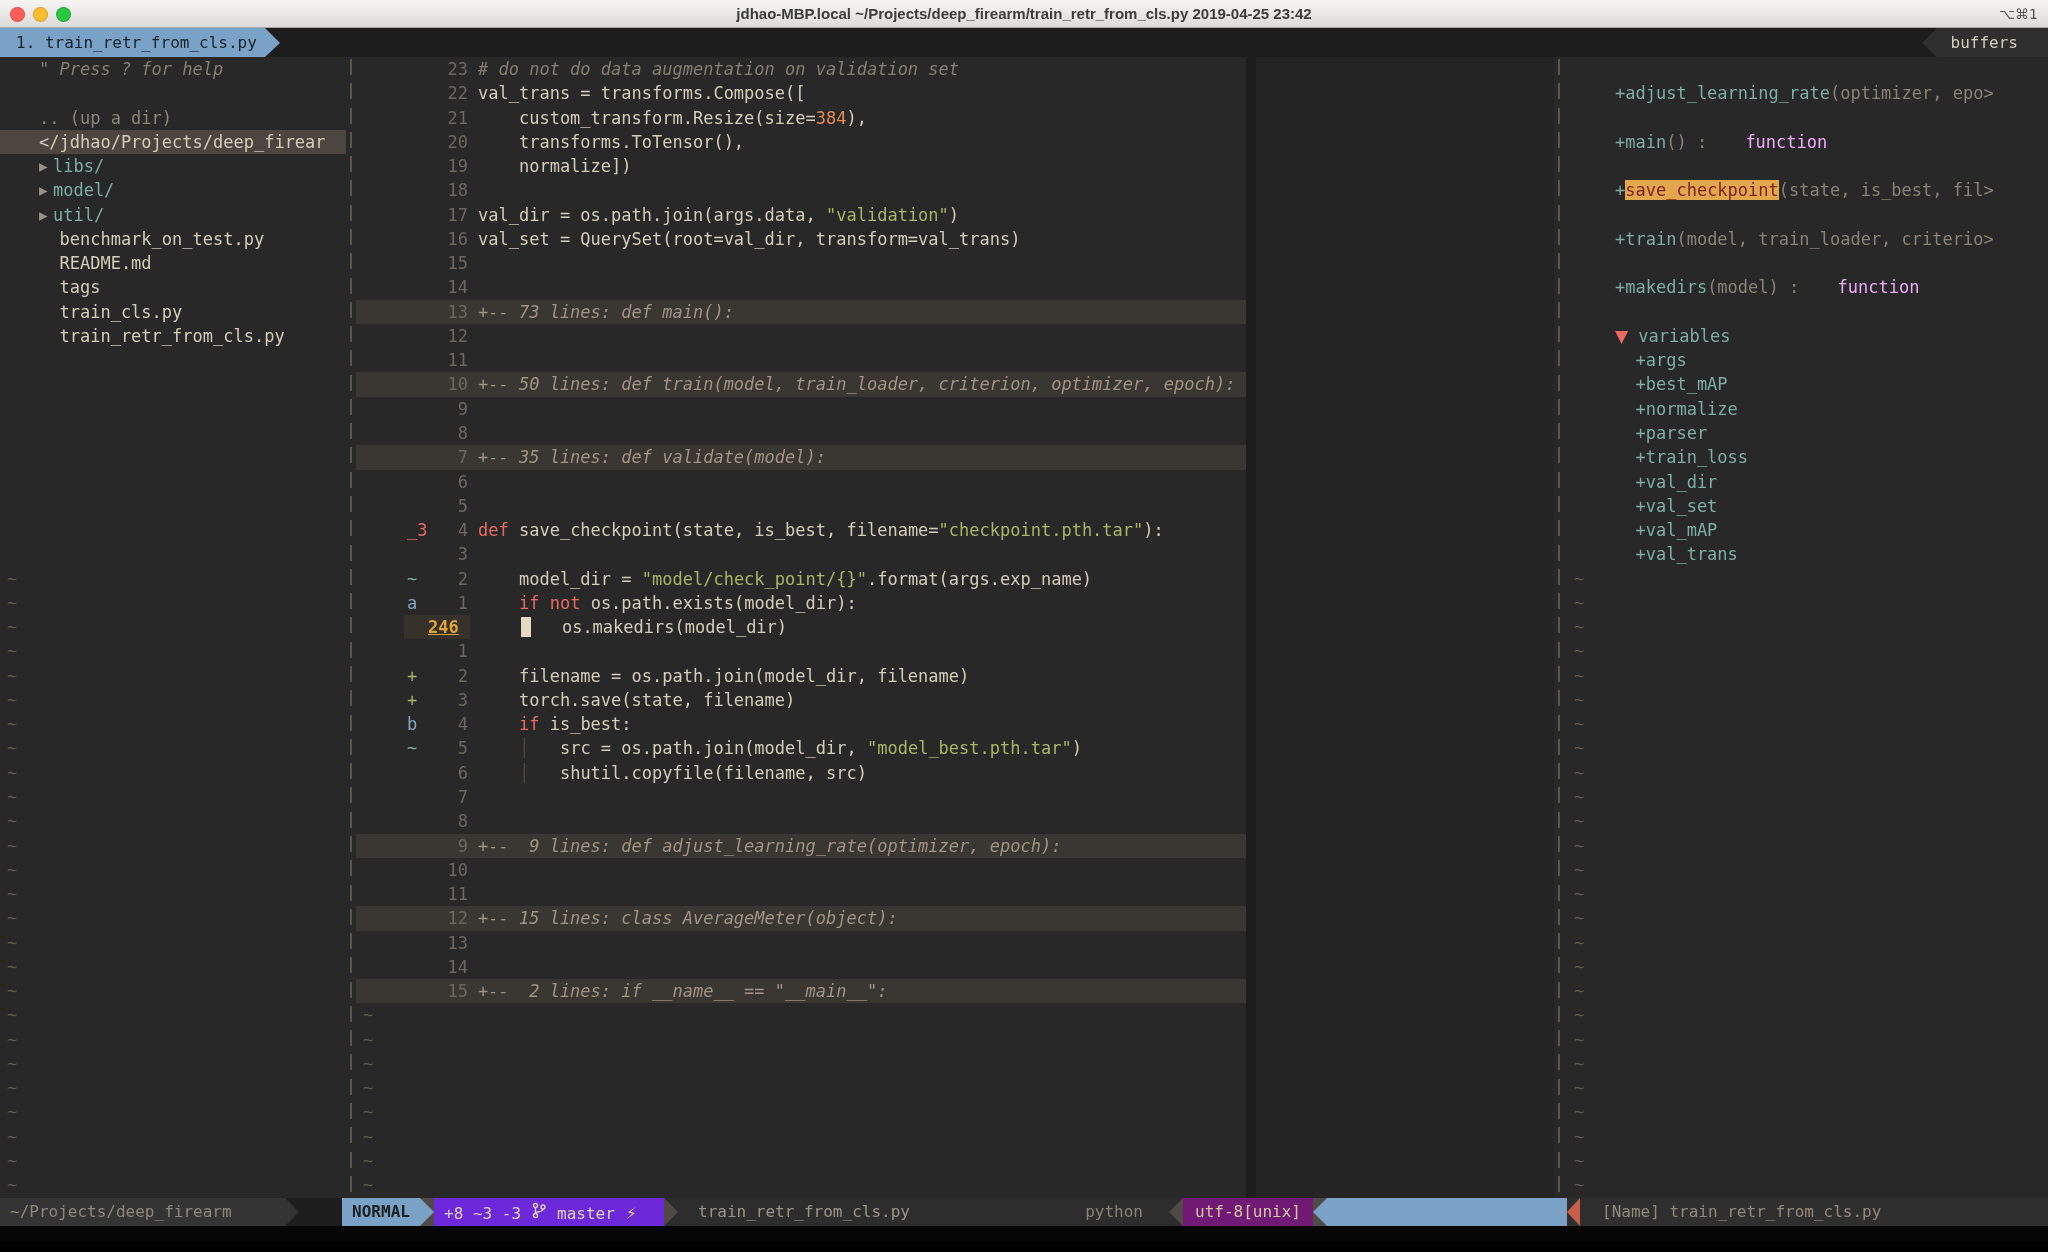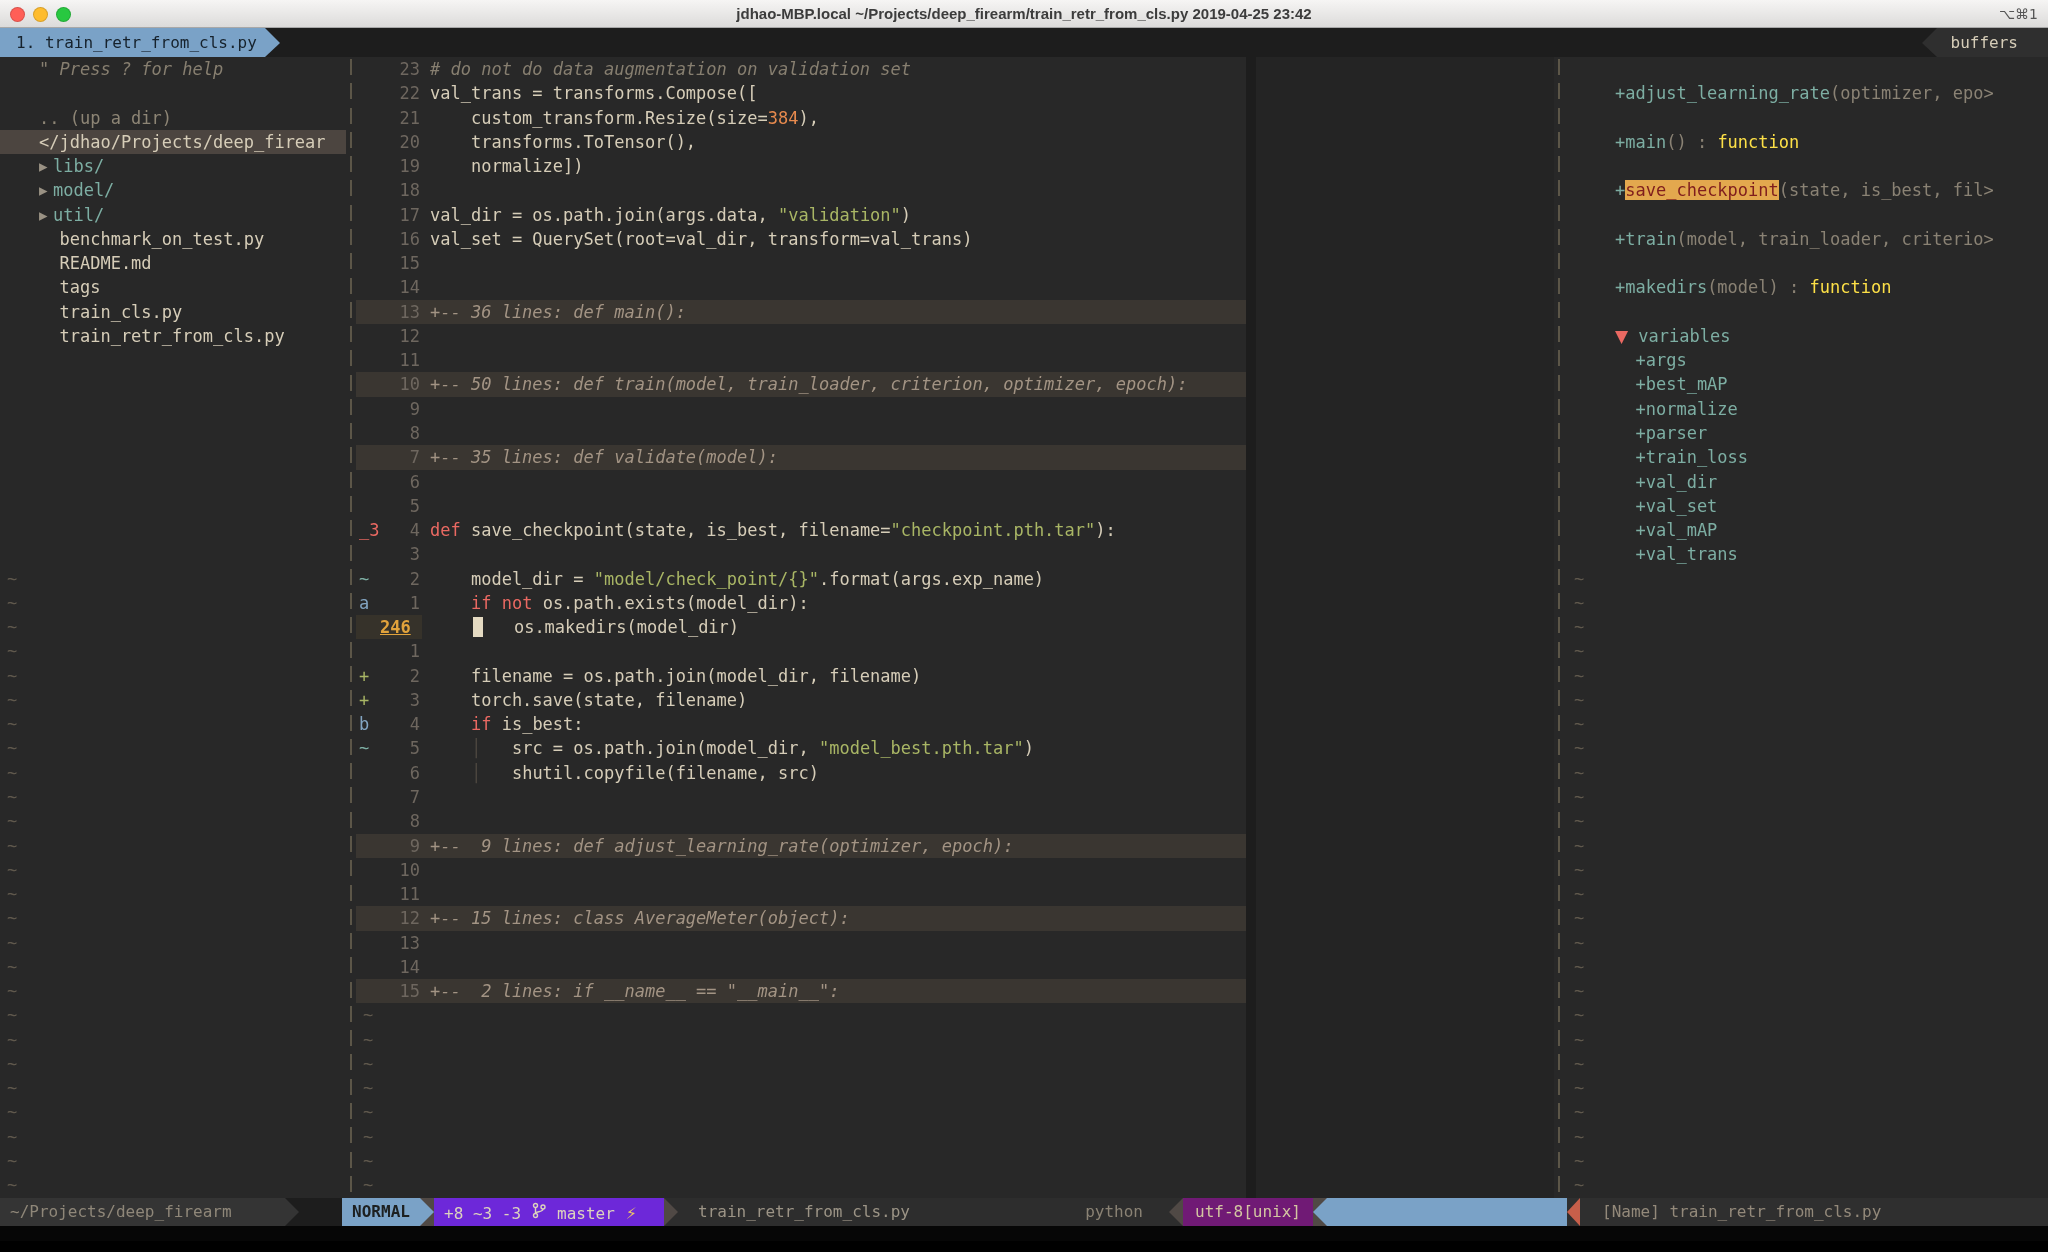--- a/index.html
+++ b/index.html
@@ -33,21 +33,21 @@
   .edwin{left:356px;width:1198px;}
   .tagwin{left:1567px;width:481px;}
   
   .row{position:relative;height:24.28px;line-height:24.28px;font-size:17px;white-space:pre;color:#d6cdb8;}
   .treewin .row{padding-left:29px;}
   .tagwin .row{padding-left:38px;}
   .edwin .row{display:flex;}
   .row .tilde{position:absolute;left:7px;top:0;color:#5f584c;}
   .treewin .row.sel{background:#4c4540;}
   .edwin .row.fold{background:linear-gradient(90deg,#3a3631 0,#3a3631 890px,rgba(0,0,0,0) 890px);}
-  .sgn{width:22px;flex:0 0 22px;padding-left:3px;box-sizing:border-box;}
+  .sgn{width:22px;flex:0 0 22px;padding-left:3px;box-sizing:border-box;margin-left:48px;}
   .lnum{width:42px;flex:0 0 42px;text-align:right;color:#6e675f;}
   .codeln{margin-left:10px;white-space:pre;}
   .curline .sgn,.curline .lnum{background:#36322a;}
   .lnum.curnum{text-align:left;padding-left:2px;color:#e2a33c;font-weight:bold;text-decoration:underline;}
   .colorcol{position:absolute;left:890px;top:0;width:308px;height:1141px;pointer-events:none;
     background:linear-gradient(90deg,rgba(0,0,0,.28) 0,rgba(0,0,0,.28) 10px,rgba(0,0,0,.10) 10px);}
   
   .tk{white-space:pre;}
   .tk-c{color:#877f70;font-style:italic;}
   .tk-fg{color:#d6cdb8;}
@@ -59,21 +59,21 @@
   .tk-cur{background:#e4dac2;color:#282828;}
   .tk-sdel{color:#ea6962;}
   .tk-smod{color:#7daea3;}
   .tk-sadd{color:#a9b665;}
   .tk-mark{color:#83a5c2;}
   .tk-dir{color:#7daea3;}
   .tk-ar{color:#9a9284;font-family:"DejaVu Sans",sans-serif;}
   .tk-dim{color:#8d8575;}
   .tk-tn{color:#7daea3;}
   .tk-ts{color:#8a8274;}
-  .tk-tk{color:#fde047;}
+  .tk-tk{color:#f0abfc;margin-left:28px;}
   .tk-thl{background:#e3a84e;color:#7f1d1d;}
   .tk-hd{color:#ea6962;font-family:"DejaVu Sans",sans-serif;}
   
   .statusbar{position:absolute;left:0;top:1198px;width:2048px;height:28px;display:flex;align-items:stretch;
     font-size:16px;line-height:28px;background:#2d2d2d;white-space:pre;}
   .seg{overflow:hidden;}
   .seg-a{flex:0 0 285px;background:#343434;color:#8f8779;padding-left:10px;box-sizing:border-box;}
   .arr-r{width:0;height:0;border-top:14px solid transparent;border-bottom:14px solid transparent;}
   .arr-a{border-left:14px solid #343434;background:#1d1d1d;}
   .fill-a{flex:0 0 43px;background:#1d1d1d;}
@@ -176,21 +176,21 @@
           <div class="row"><span class="sgn"></span><span class="lnum">23</span><span class="codeln"><span class="tk tk-c"># do not do data augmentation on validation set</span></span></div>
           <div class="row"><span class="sgn"></span><span class="lnum">22</span><span class="codeln"><span class="tk tk-fg">val_trans = transforms.Compose([</span></span></div>
           <div class="row"><span class="sgn"></span><span class="lnum">21</span><span class="codeln"><span class="tk tk-fg">    custom_transform.Resize(size=</span><span class="tk tk-n">384</span><span class="tk tk-fg">),</span></span></div>
           <div class="row"><span class="sgn"></span><span class="lnum">20</span><span class="codeln"><span class="tk tk-fg">    transforms.ToTensor(),</span></span></div>
           <div class="row"><span class="sgn"></span><span class="lnum">19</span><span class="codeln"><span class="tk tk-fg">    normalize])</span></span></div>
           <div class="row"><span class="sgn"></span><span class="lnum">18</span><span class="codeln"></span></div>
           <div class="row"><span class="sgn"></span><span class="lnum">17</span><span class="codeln"><span class="tk tk-fg">val_dir = os.path.join(args.data, </span><span class="tk tk-s">"validation"</span><span class="tk tk-fg">)</span></span></div>
           <div class="row"><span class="sgn"></span><span class="lnum">16</span><span class="codeln"><span class="tk tk-fg">val_set = QuerySet(root=val_dir, transform=val_trans)</span></span></div>
           <div class="row"><span class="sgn"></span><span class="lnum">15</span><span class="codeln"></span></div>
           <div class="row"><span class="sgn"></span><span class="lnum">14</span><span class="codeln"></span></div>
-          <div class="row fold"><span class="sgn"></span><span class="lnum">13</span><span class="codeln"><span class="tk tk-fold">+-- 36 lines: def main():</span></span></div>
+          <div class="row fold"><span class="sgn"></span><span class="lnum">13</span><span class="codeln"><span class="tk tk-fold">+-- 73 lines: def main():</span></span></div>
           <div class="row"><span class="sgn"></span><span class="lnum">12</span><span class="codeln"></span></div>
           <div class="row"><span class="sgn"></span><span class="lnum">11</span><span class="codeln"></span></div>
           <div class="row fold"><span class="sgn"></span><span class="lnum">10</span><span class="codeln"><span class="tk tk-fold">+-- 50 lines: def train(model, train_loader, criterion, optimizer, epoch):</span></span></div>
           <div class="row"><span class="sgn"></span><span class="lnum">9</span><span class="codeln"></span></div>
           <div class="row"><span class="sgn"></span><span class="lnum">8</span><span class="codeln"></span></div>
           <div class="row fold"><span class="sgn"></span><span class="lnum">7</span><span class="codeln"><span class="tk tk-fold">+-- 35 lines: def validate(model):</span></span></div>
           <div class="row"><span class="sgn"></span><span class="lnum">6</span><span class="codeln"></span></div>
           <div class="row"><span class="sgn"></span><span class="lnum">5</span><span class="codeln"></span></div>
           <div class="row"><span class="sgn"><span class="tk tk-sdel">_3</span></span><span class="lnum">4</span><span class="codeln"><span class="tk tk-kw">def</span><span class="tk tk-fg"> save_checkpoint(state, is_best, filename=</span><span class="tk tk-s">"checkpoint.pth.tar"</span><span class="tk tk-fg">):</span></span></div>
           <div class="row"><span class="sgn"></span><span class="lnum">3</span><span class="codeln"></span></div>

